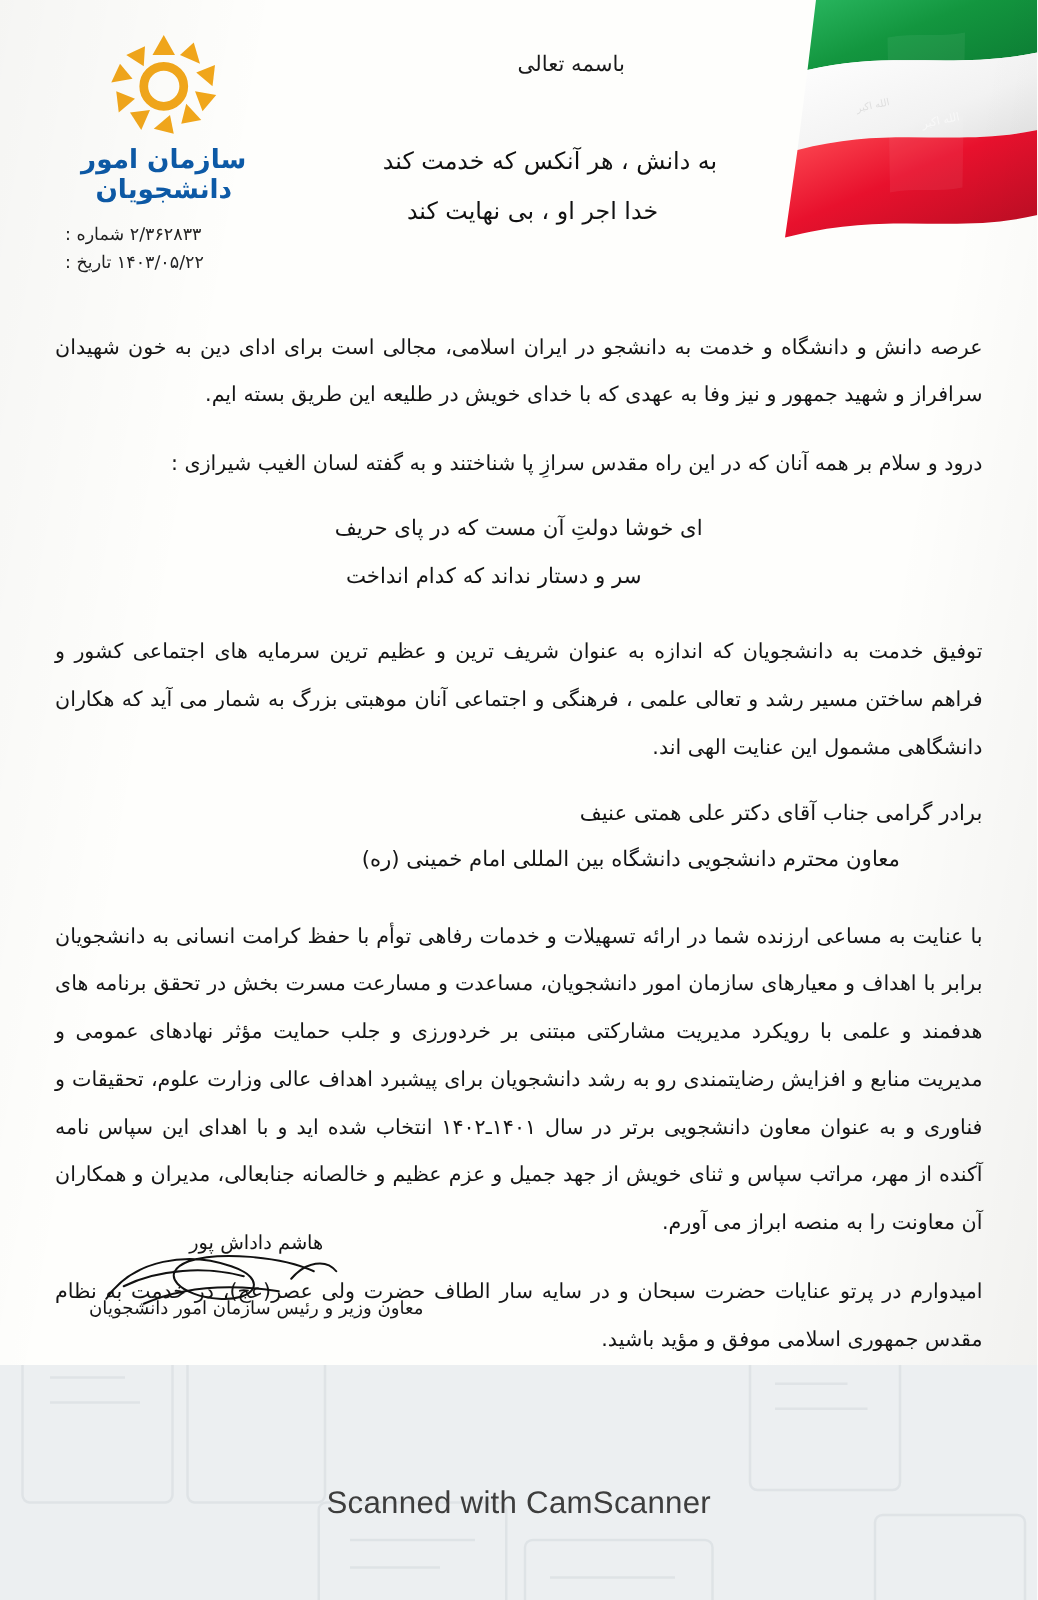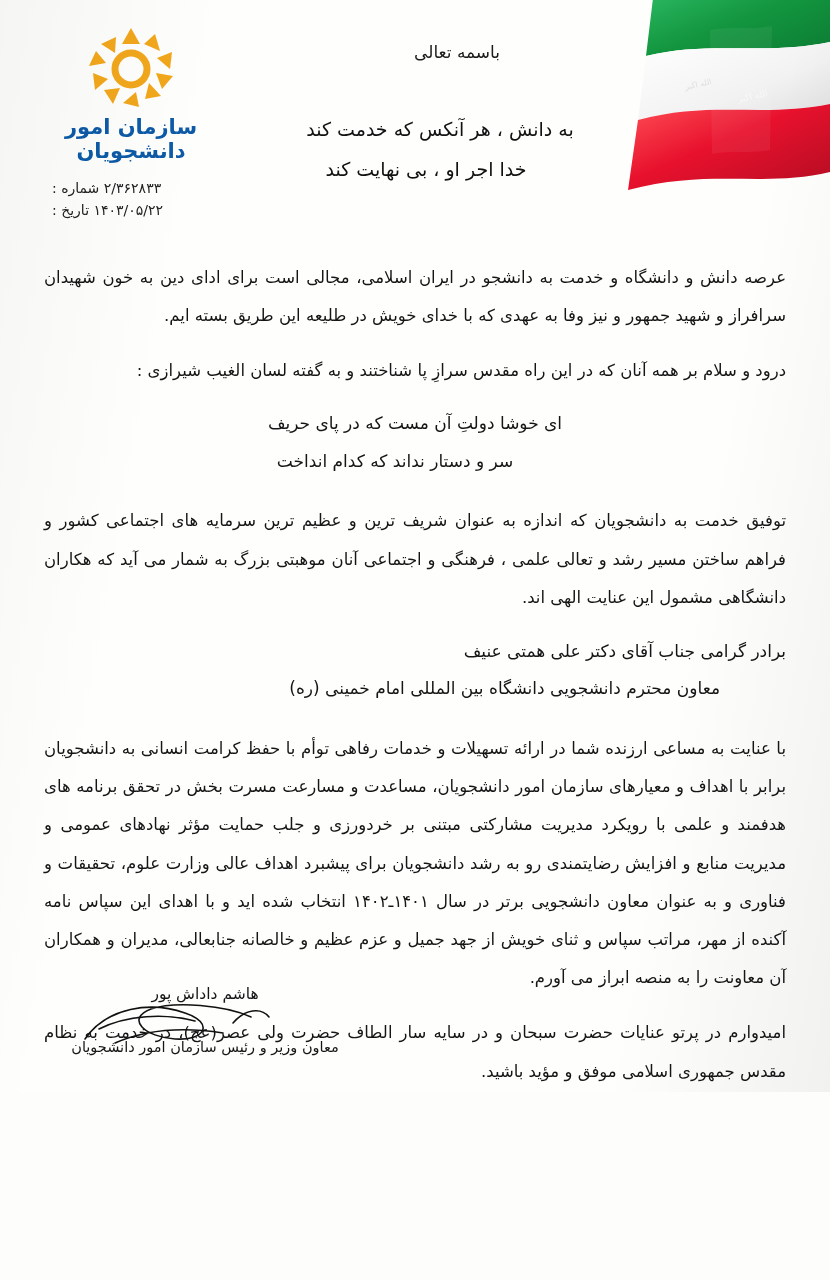--- a/index.html
+++ b/index.html
@@ -302,14 +302,33 @@
             <path d="M60 44 C92 30, 130 28, 168 34"></path>
             <path d="M178 24 C190 10, 206 8, 214 18"></path>
           </g>
         </svg>
       </div>
       <div class="sign-title">معاون وزیر و رئیس سازمان امور دانشجویان</div>
     </div>
 
   </div>
 
+  <div class="footer">
+    <div class="footer-pattern">
+      <svg width="830" height="188" viewBox="0 0 830 188" xmlns="http://www.w3.org/2000/svg">
+        <g fill="none" stroke="#d2d8dc" stroke-width="2">
+          <rect x="18" y="-40" width="120" height="150" rx="6"></rect>
+          <rect x="150" y="-18" width="110" height="128" rx="6"></rect>
+          <rect x="255" y="110" width="150" height="120" rx="6"></rect>
+          <rect x="420" y="140" width="150" height="100" rx="6"></rect>
+          <rect x="600" y="-30" width="120" height="130" rx="6"></rect>
+          <rect x="700" y="120" width="120" height="120" rx="6"></rect>
+          <path d="M40 -10 h80 M40 10 h60 M40 30 h72"></path>
+          <path d="M620 -5 h80 M620 15 h58 M620 35 h74"></path>
+          <path d="M280 140 h100 M280 162 h72"></path>
+          <path d="M440 170 h100 M440 192 h60"></path>
+        </g>
+      </svg>
+    </div>
+    <div class="footer-label">Scanned with CamScanner</div>
+  </div>
 
 </div>
 
 </body></html>

